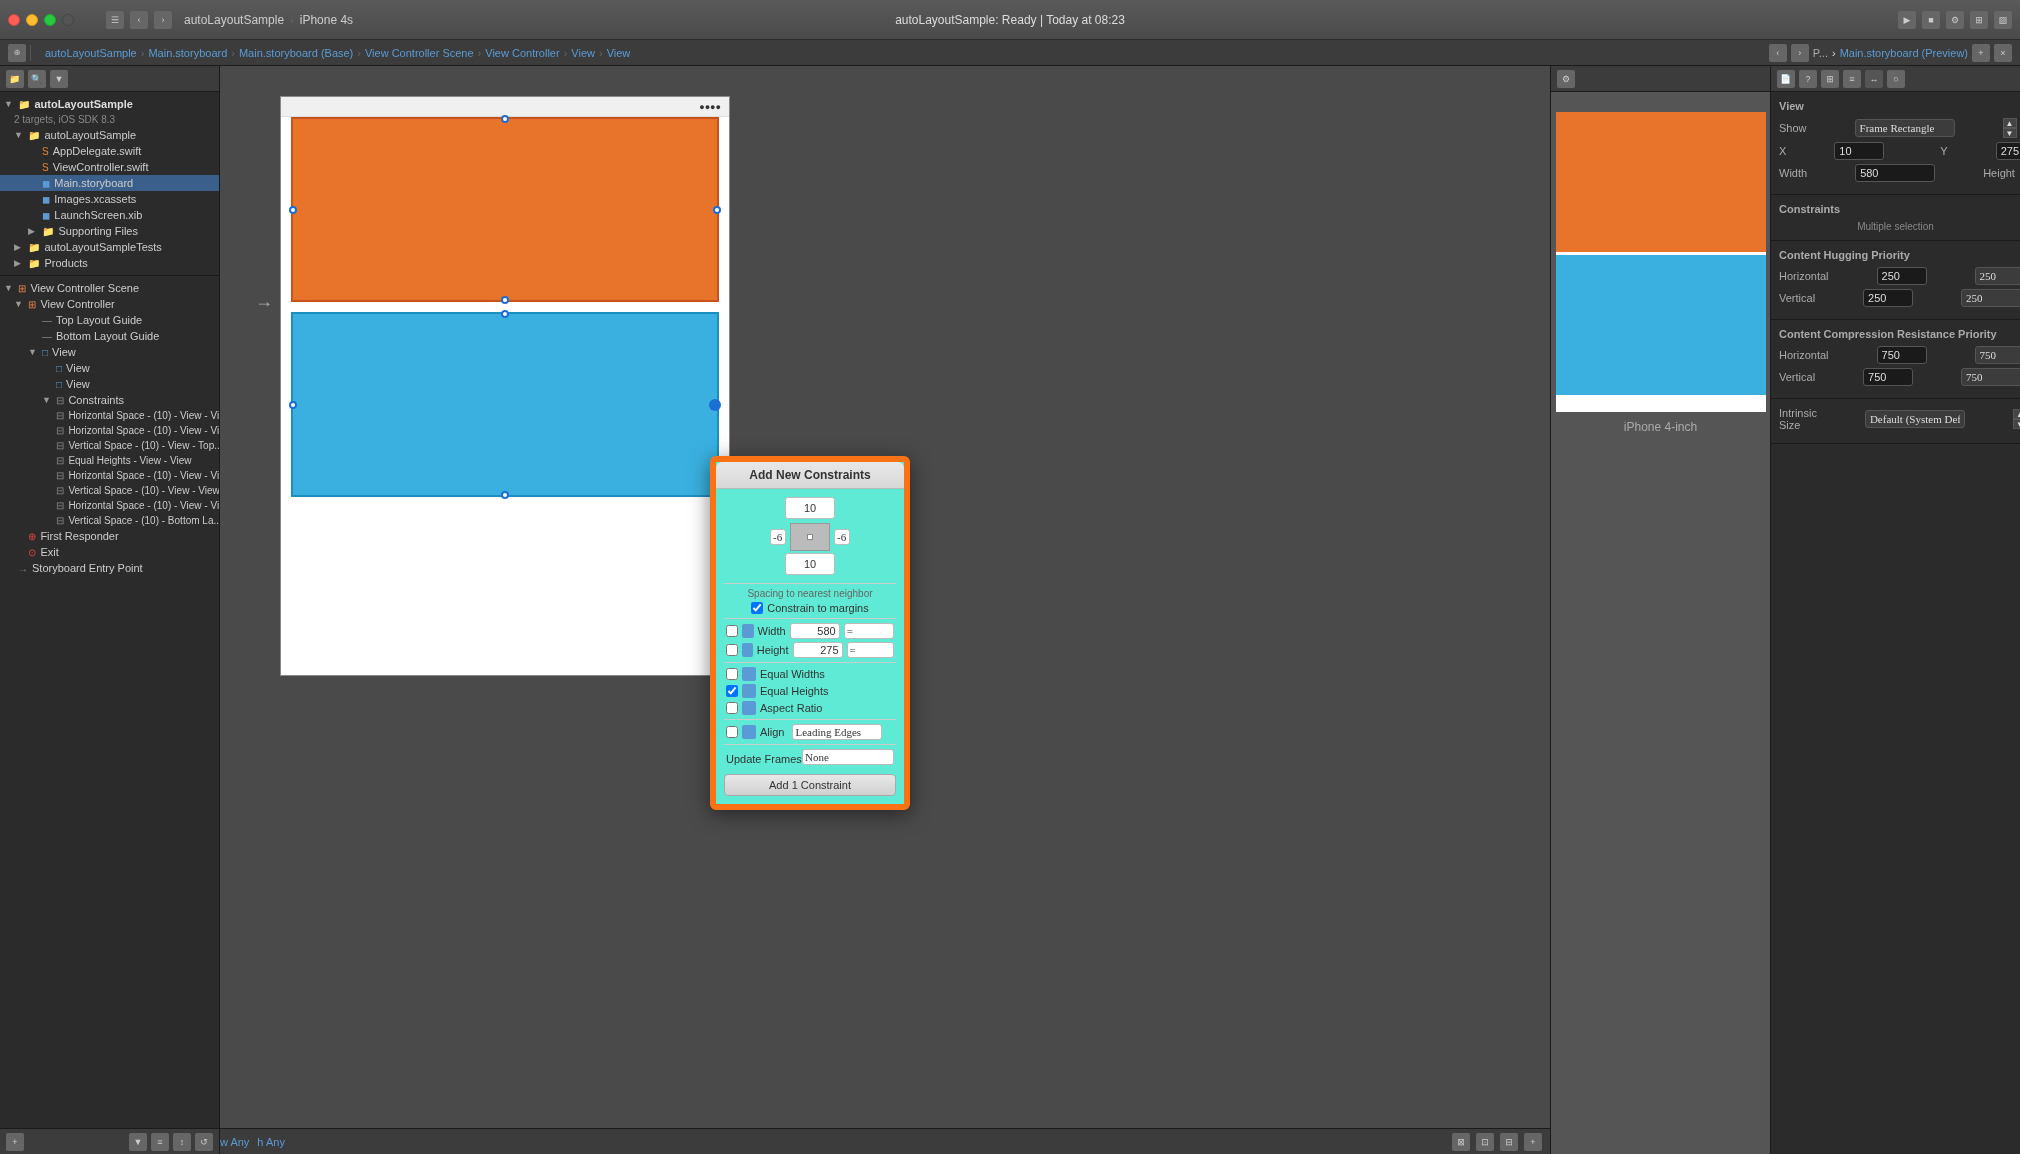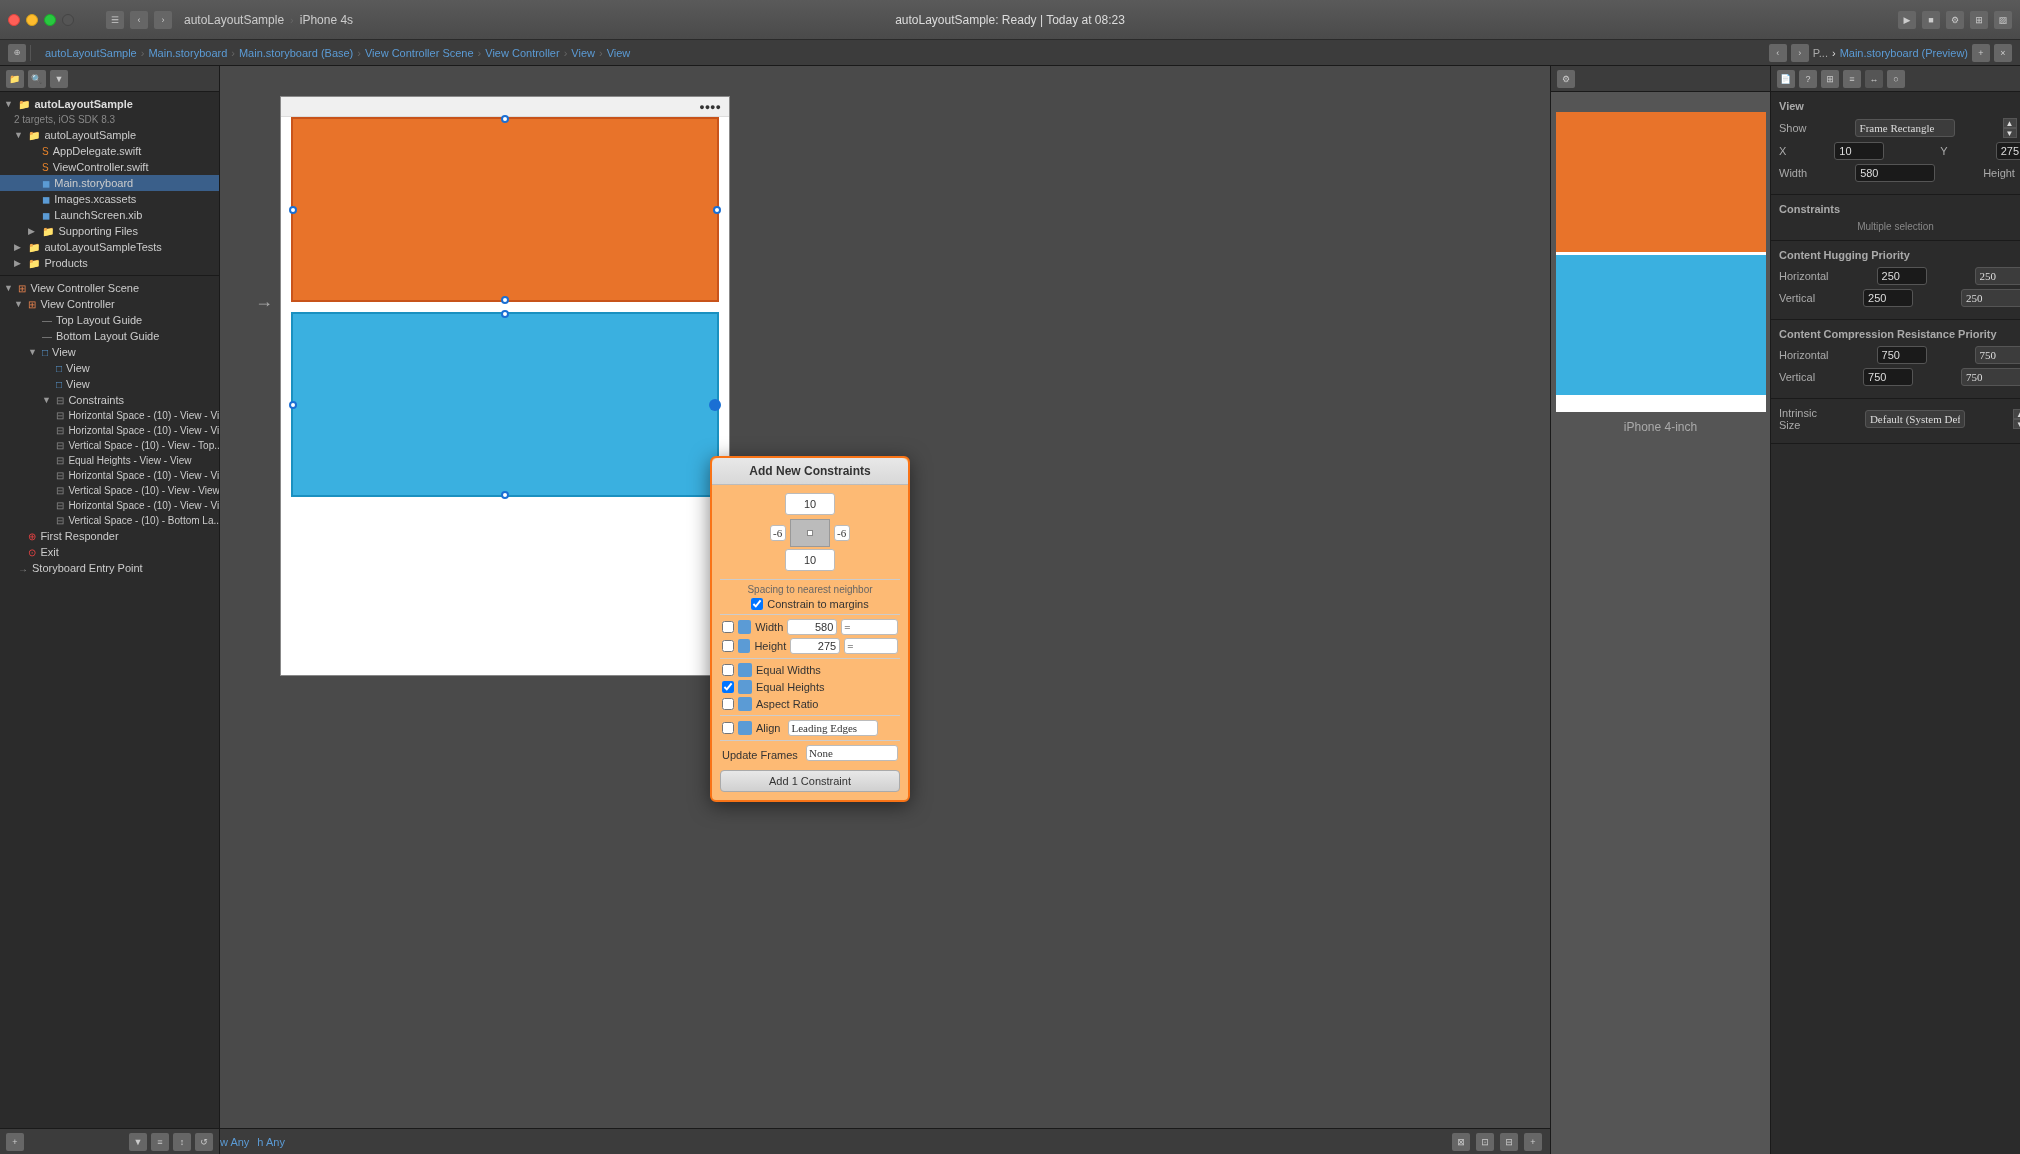--- a/index.html
+++ b/index.html
@@ -93,22 +93,22 @@
     .inspector-input-wide { width: 80px; }
     .stepper { display: flex; flex-direction: column; }
     .stepper-btn { background: #444; border: 1px solid #555; color: #ddd; width: 14px; height: 10px; font-size: 8px; cursor: pointer; display: flex; align-items: center; justify-content: center; }
 
     
     .popup {
       position: absolute;
       left: 500px;
       top: 400px;
       width: 200px;
-      background: #fdba74;
-      border: 2px solid #f97316;
+      background: #5eead4;
+      border: 6px solid #f97316;
       border-radius: 6px;
       box-shadow: 0 4px 20px rgba(0,0,0,0.5);
       z-index: 100;
       color: #333;
       font-size: 11px;
     }
     .popup-title { background: linear-gradient(to bottom, #e8e8e8, #d8d8d8); padding: 6px 10px; border-radius: 6px 6px 0 0; border-bottom: 1px solid #bbb; font-weight: 600; font-size: 12px; color: #333; text-align: center; }
     .popup-content { padding: 8px; }
     .spacing-input { background: #fff; border: 1px solid #bbb; border-radius: 3px; font-size: 11px; color: #333; text-align: center; }
     .spacing-top { display: block; margin: 0 auto 2px; width: 50px; height: 22px; padding: 2px; }

